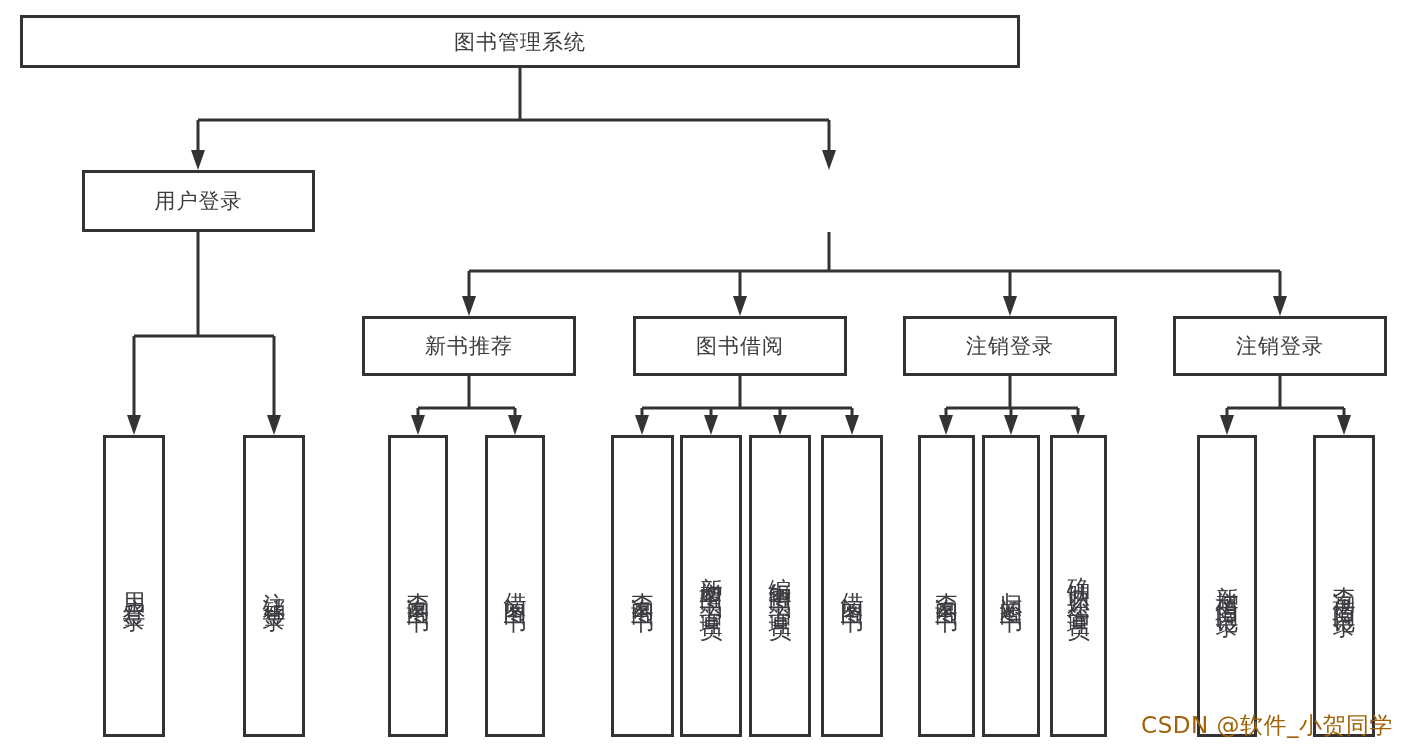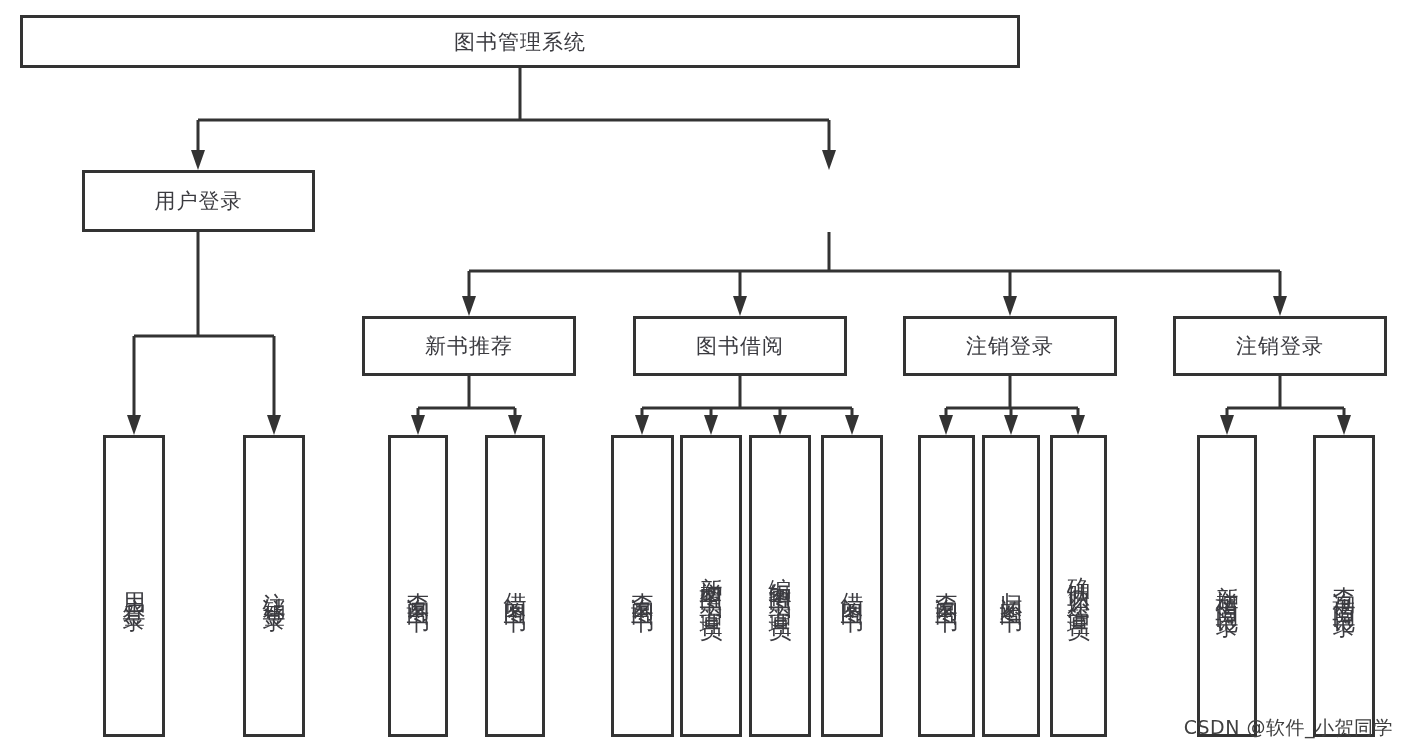--- a/index.html
+++ b/index.html
@@ -31,22 +31,22 @@
     writing-mode:vertical-rl;
     text-orientation:mixed;
     font-size:23px;
     letter-spacing:6px;
     line-height:1;
   }
   .watermark{
     position:absolute;
     right:12px;
     bottom:6px;
-    font-size:19px;
-    color:#404040;
+    font-size:23px;
+    color:#a16207;
     letter-spacing:0.5px;
     z-index:3;
     white-space:nowrap;
   }
 </style>
 </head>
 <body>
 
 <div class="stage">
 

